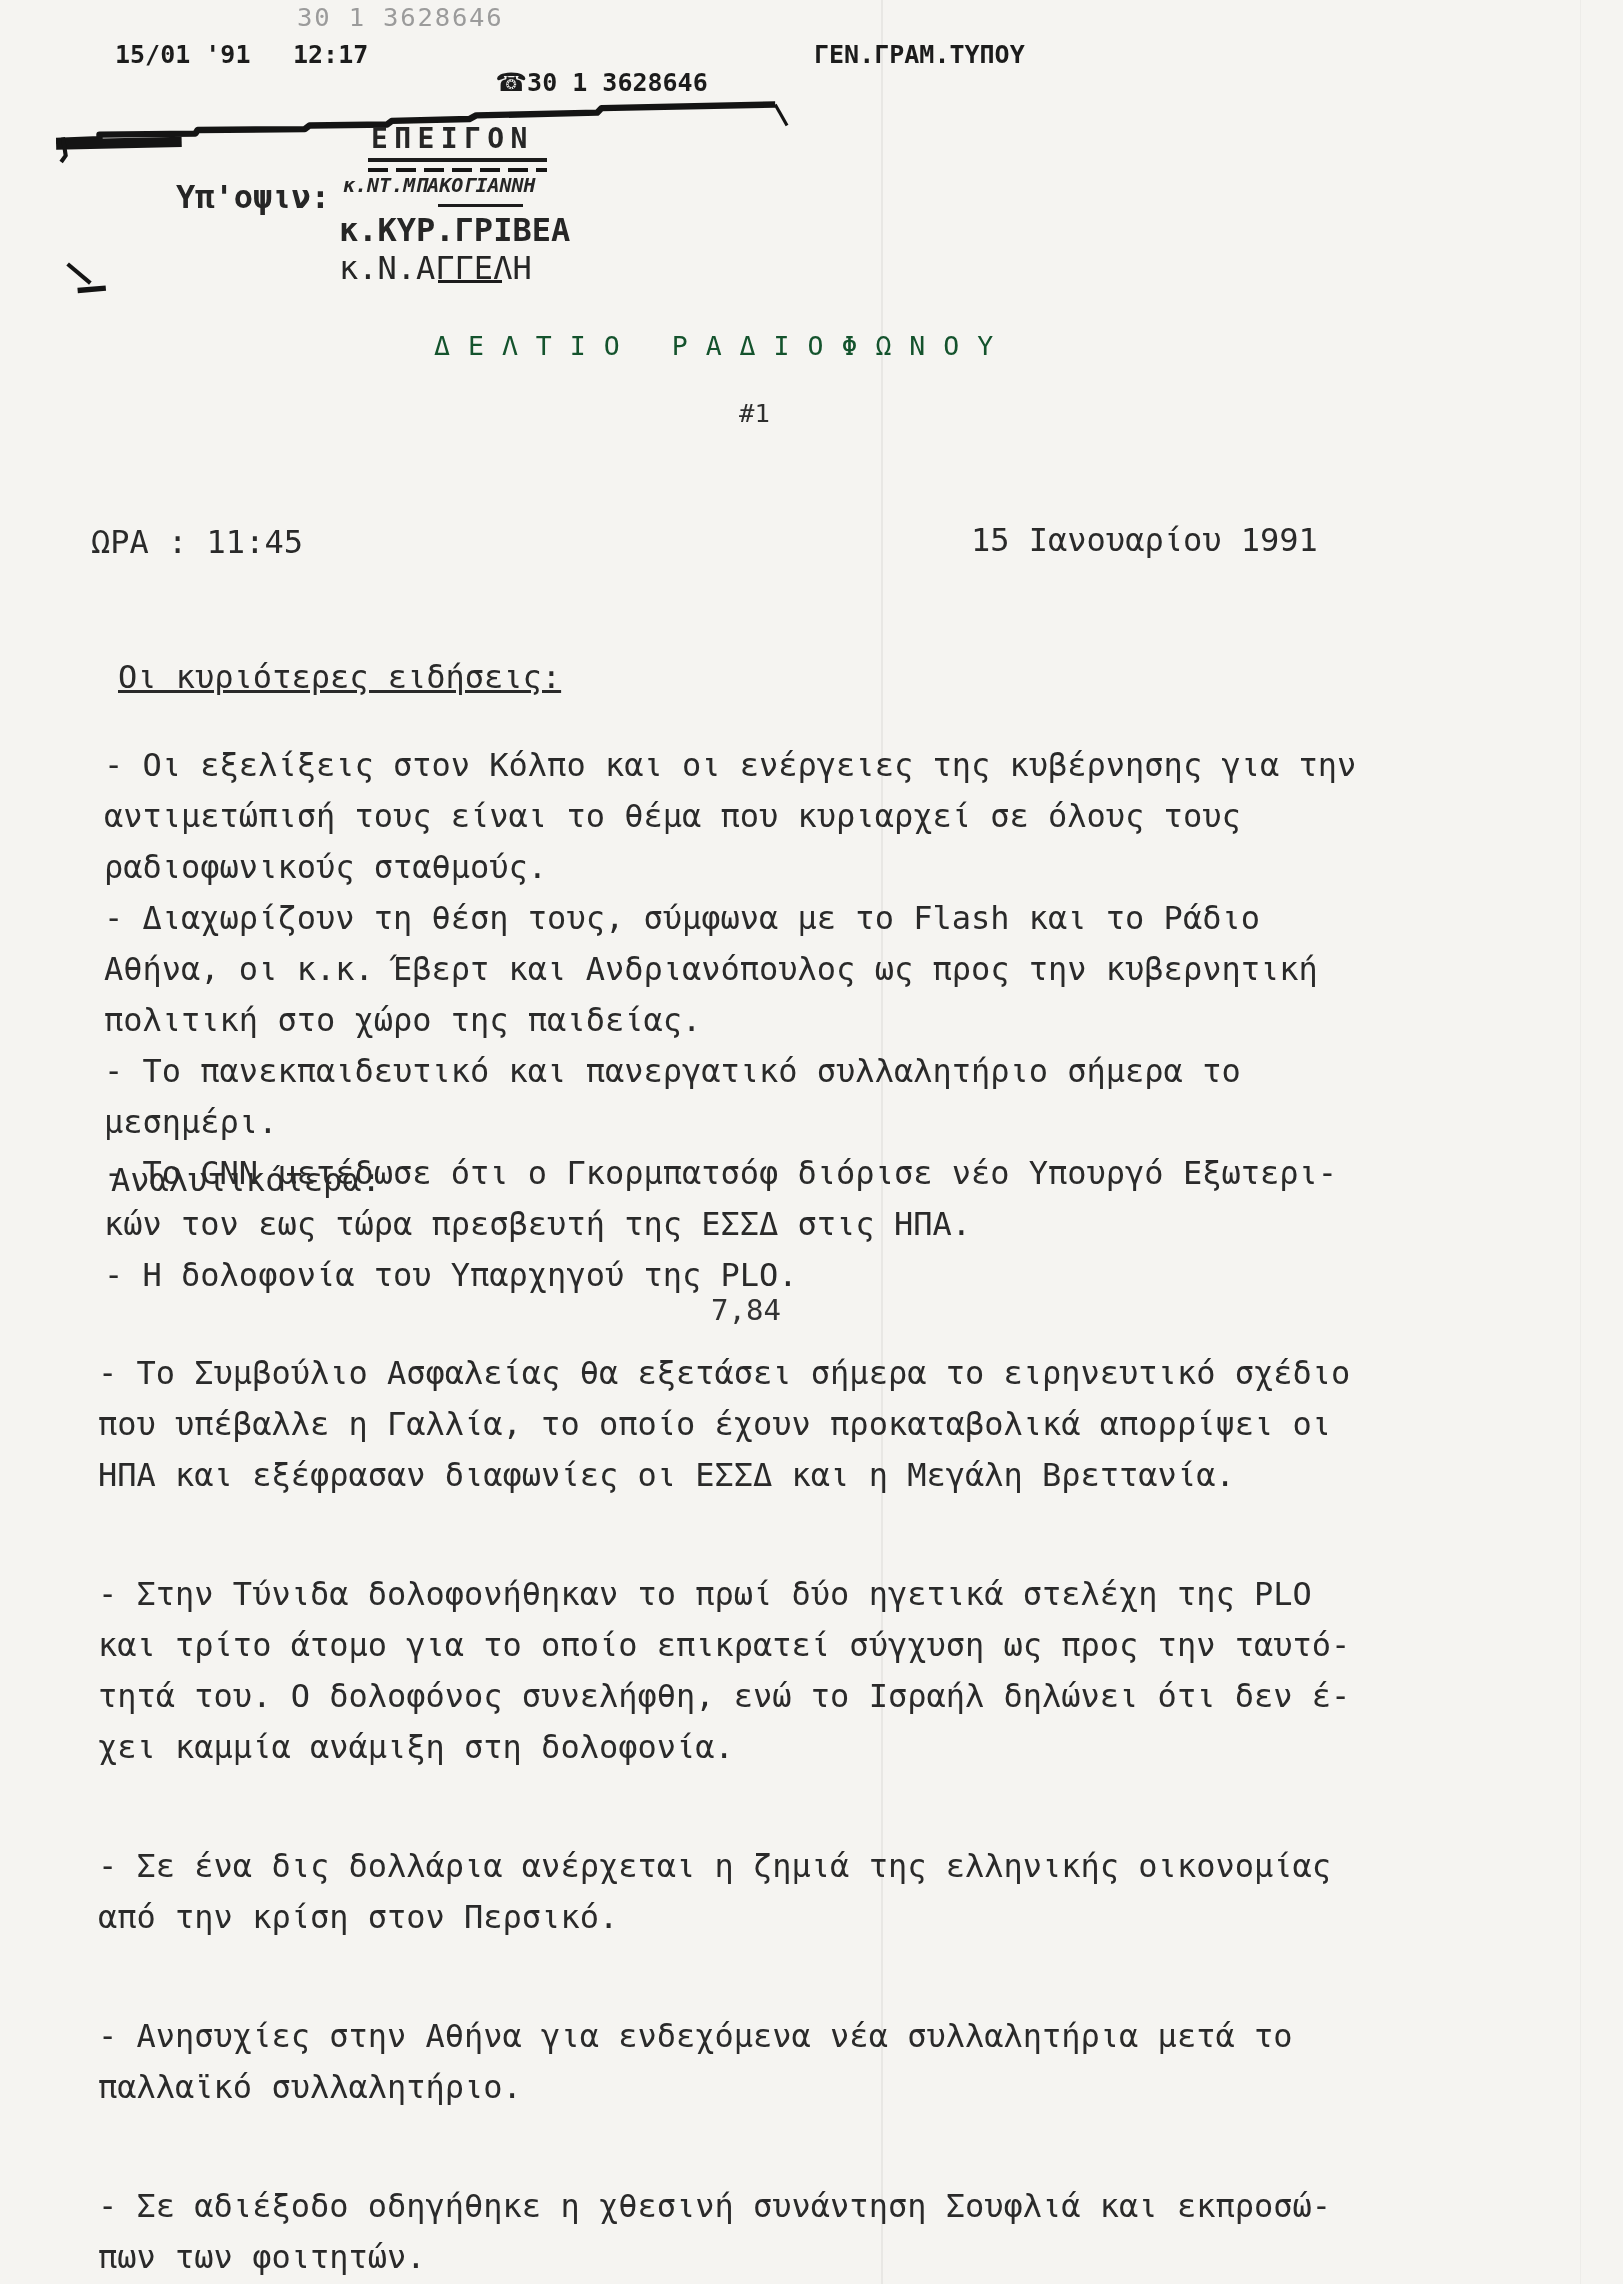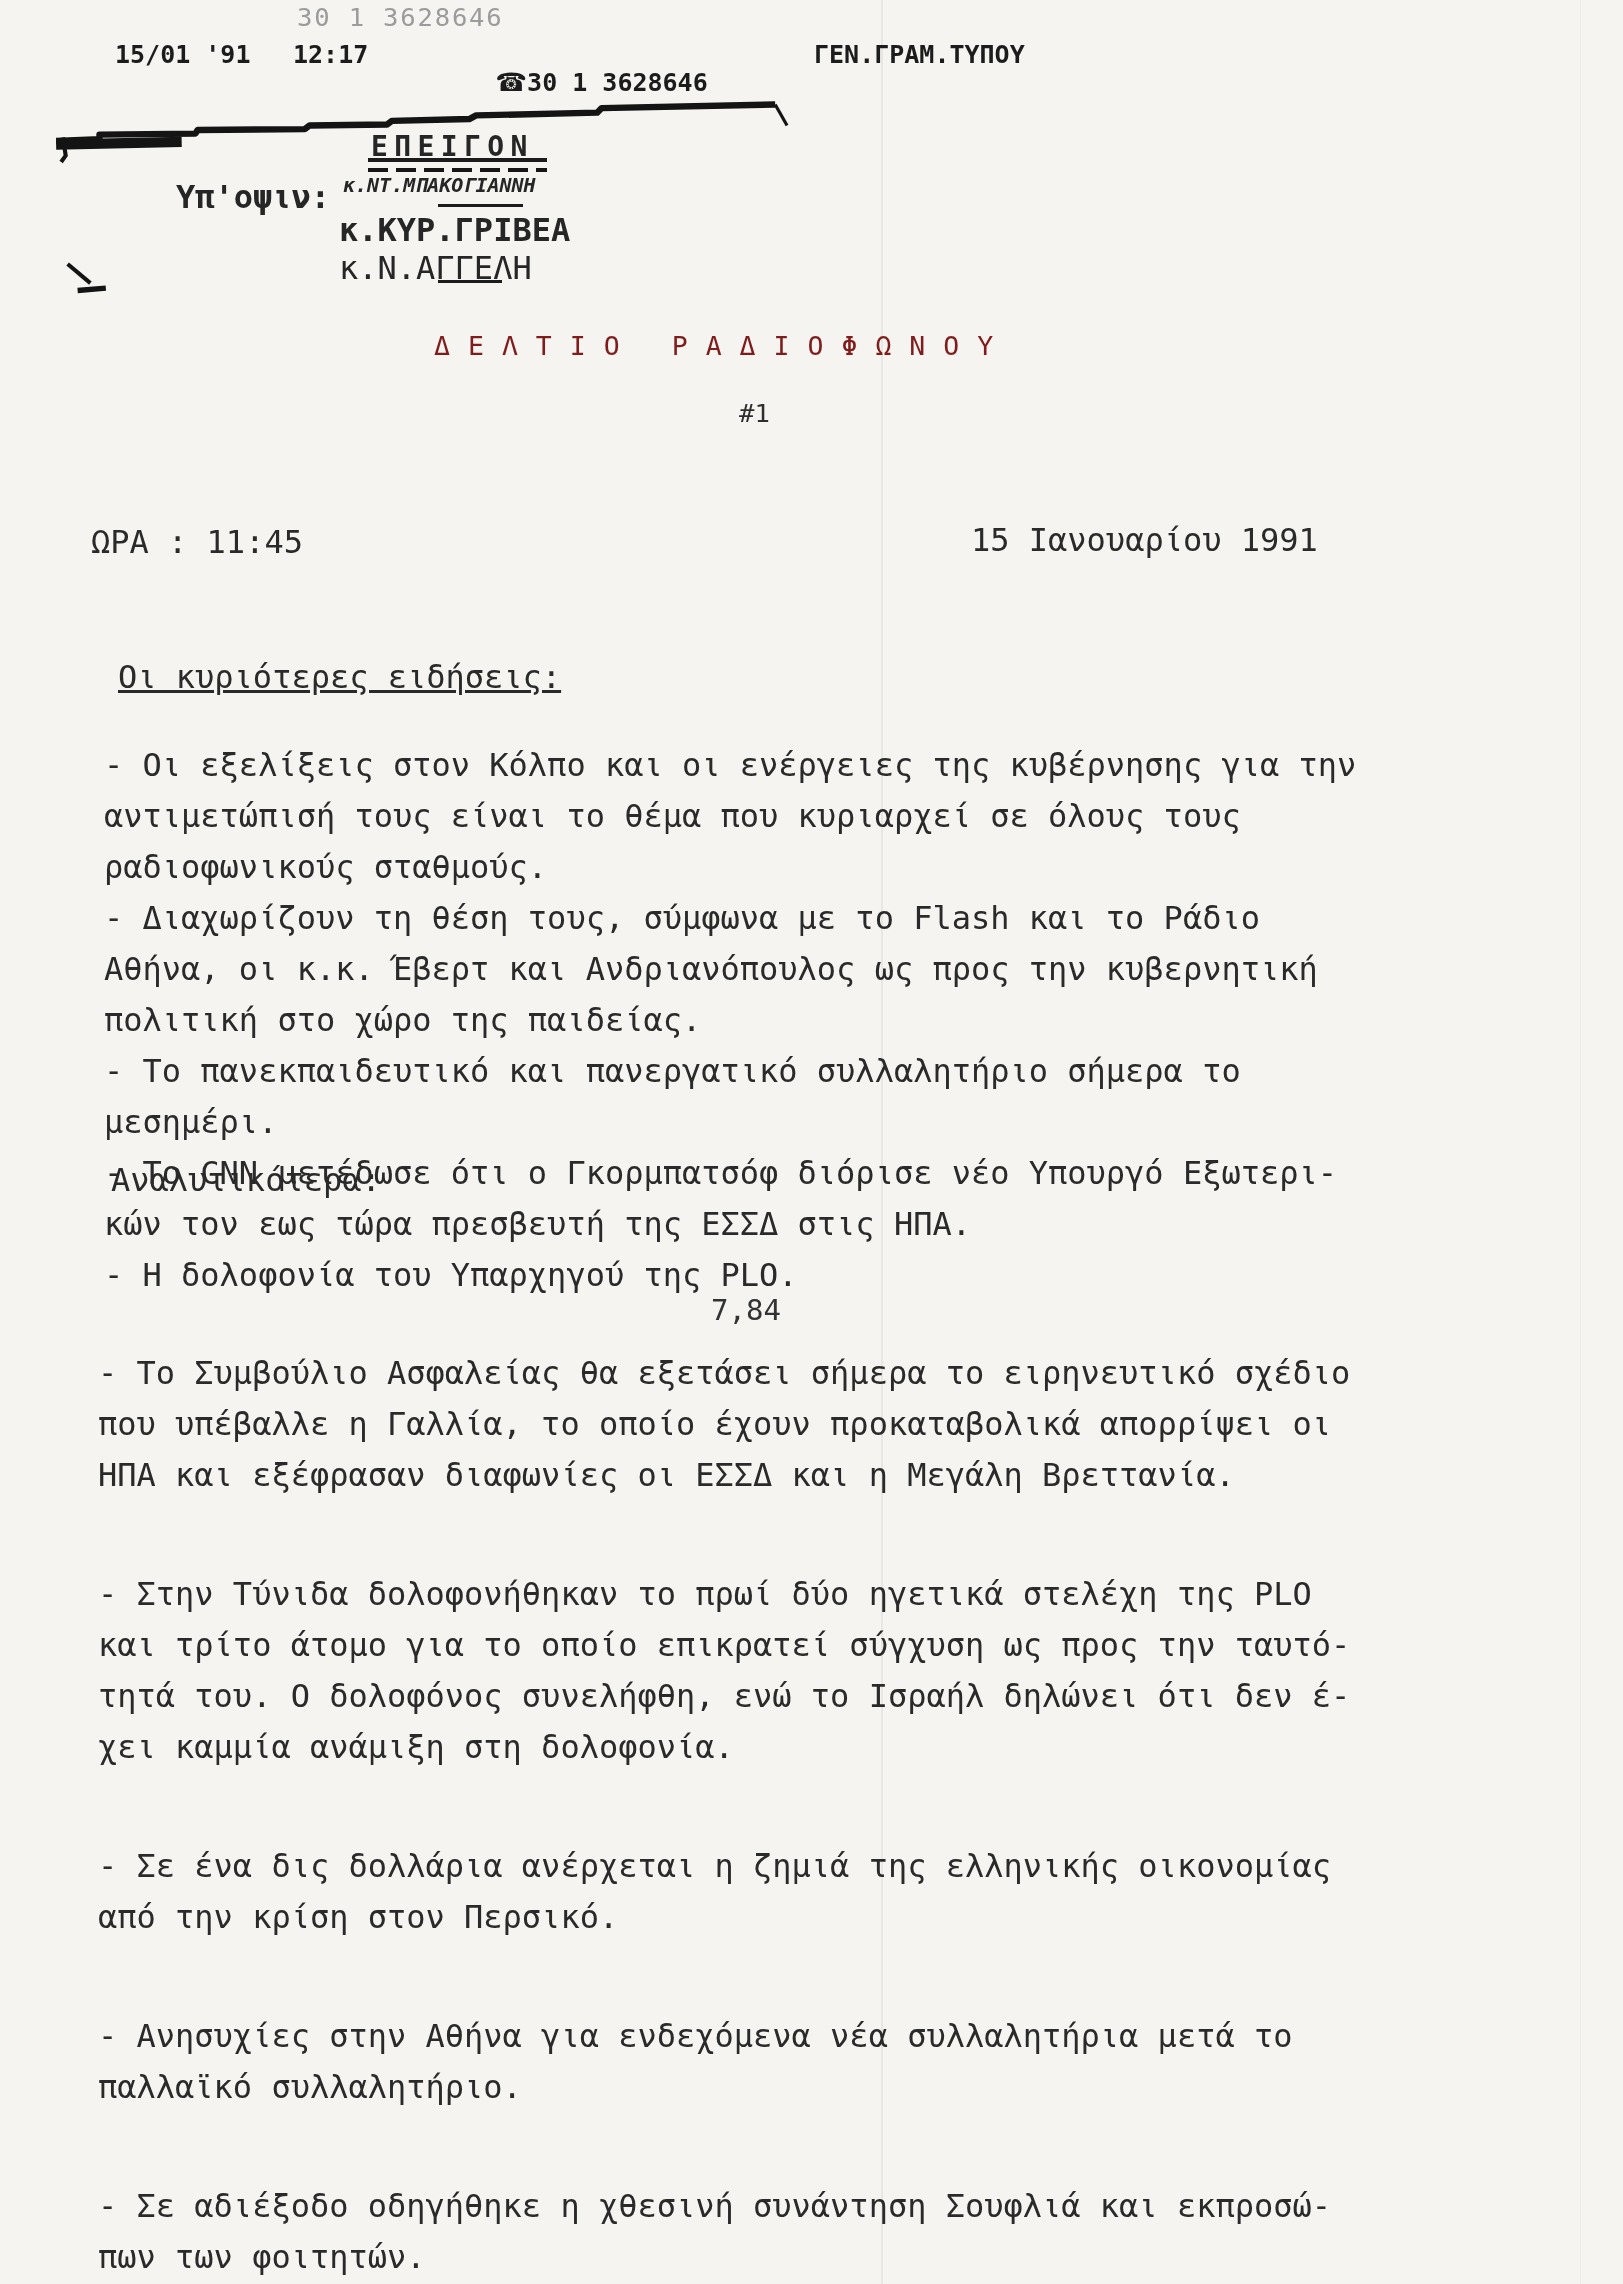--- a/index.html
+++ b/index.html
@@ -42,39 +42,39 @@
 
   <div class="abs" style="left:13.7px;top:77px;">
     <svg width="767" height="78" viewBox="0 0 1680 170">
       <path d="M55 120 L150 116 L150 106 L360 104 L365 96 L600 94 L610 86 L780 84 L790 76 L960 72 L975 64 L1240 58 L1250 48 L1630 40" fill="none" stroke="#141414" stroke-width="14" stroke-linejoin="round"></path>
       <path d="M55 128 L330 122" stroke="#141414" stroke-width="22" fill="none"></path>
       <path d="M70 112 L76 152 L66 166" fill="none" stroke="#141414" stroke-width="9"></path>
       <path d="M1630 40 L1656 86" stroke="#141414" stroke-width="7" fill="none"></path>
     </svg>
   </div>
 
-  <div class="abs ink" style="left:371px;top:130px;font-size:28px;font-weight:bold;letter-spacing:6.4px;">ΕΠΕΙΓΟΝ</div>
+  <div class="abs ink" style="left:371px;top:122px;font-size:28px;font-weight:bold;letter-spacing:6.4px;">ΕΠΕΙΓΟΝ</div>
   <div class="artifact-bar" style="left:368px;top:158px;width:179px;height:4.1px;"></div>
   <div class="dashes" style="left:368px;top:168px;width:179px;"></div>
 
   <div class="abs ink" style="left:176px;top:178px;font-size:32px;font-weight:bold;">Υπ'οψιν:</div>
   <div class="abs ink" style="left:343px;top:173px;font-size:20px;font-weight:bold;font-style:italic;">κ.ΝΤ.ΜΠΑΚΟΓΙΑΝΝΗ</div>
   <div class="abs ink" style="left:339px;top:211px;font-size:32px;font-weight:bold;">κ.ΚΥΡ.ΓΡΙΒΕΑ</div>
   <div class="abs ink" style="left:339px;top:249px;font-size:32px;font-weight:normal;">κ.Ν.ΑΓΓΕΛΗ</div>
   <div class="artifact-bar" style="left:438px;top:204px;width:85px;height:2.7px;"></div>
   <div class="artifact-bar" style="left:438px;top:280px;width:64px;height:2.7px;"></div>
 
   <div class="abs" style="left:46px;top:252px;">
     <svg width="50" height="37" viewBox="0 0 110 80">
       <path d="M8 6 L58 48" stroke="#141414" stroke-width="9" fill="none"></path>
       <path d="M30 64 L92 59" stroke="#141414" stroke-width="12" fill="none"></path>
     </svg>
   </div>
 
-  <div class="abs" style="left:434px;top:330px;font-size:26.5px;letter-spacing:18px;color:#7f1d1d;">ΔΕΛΤΙΟ ΡΑΔΙΟΦΩΝΟΥ</div>
+  <div class="abs" style="left:434px;top:330px;font-size:26.5px;letter-spacing:18px;color:#14532d;">ΔΕΛΤΙΟ ΡΑΔΙΟΦΩΝΟΥ</div>
   <div class="abs" style="left:739px;top:398px;font-size:25.6px;color:#2e2e2e;">#1</div>
 
   <div class="abs body-line" style="left:91px;top:526px;">ΩΡΑ : 11:45</div>
   <div class="abs body-line" style="left:971px;top:524px;">15 Ιανουαρίου 1991</div>
 
   <div class="abs body-line" style="left:118px;top:661px;text-decoration:underline;">Οι κυριότερες ειδήσεις:</div>
 
   <div class="abs" style="left:104px;top:731px;">
     <div class="body-line">- Οι εξελίξεις στον Κόλπο και οι ενέργειες της κυβέρνησης για την</div>
     <div class="body-line">αντιμετώπισή τους είναι το θέμα που κυριαρχεί σε όλους τους</div>

